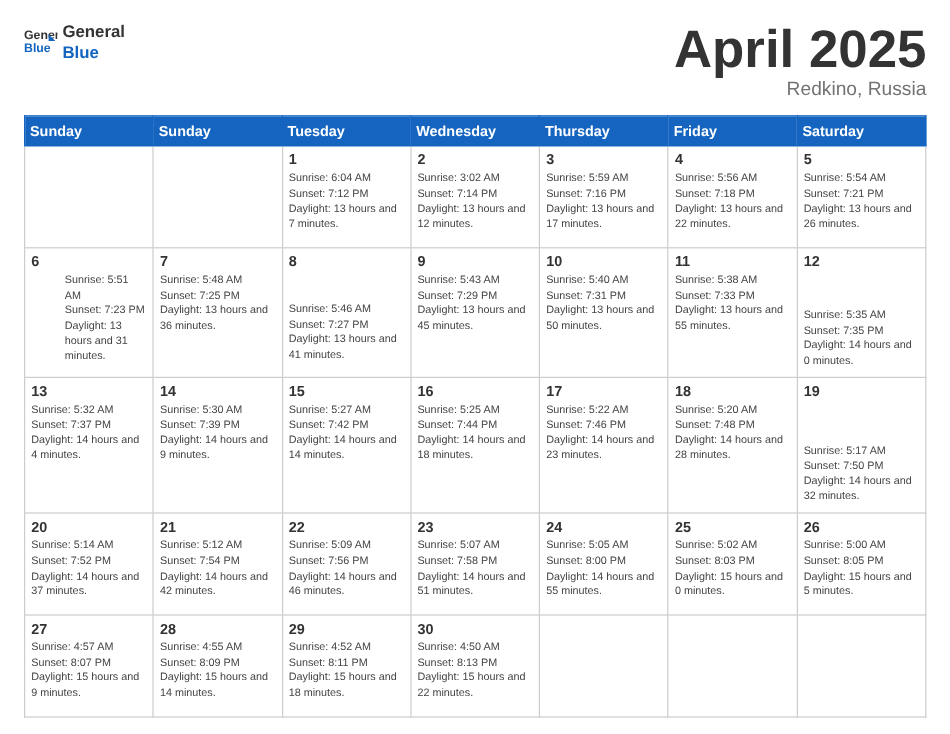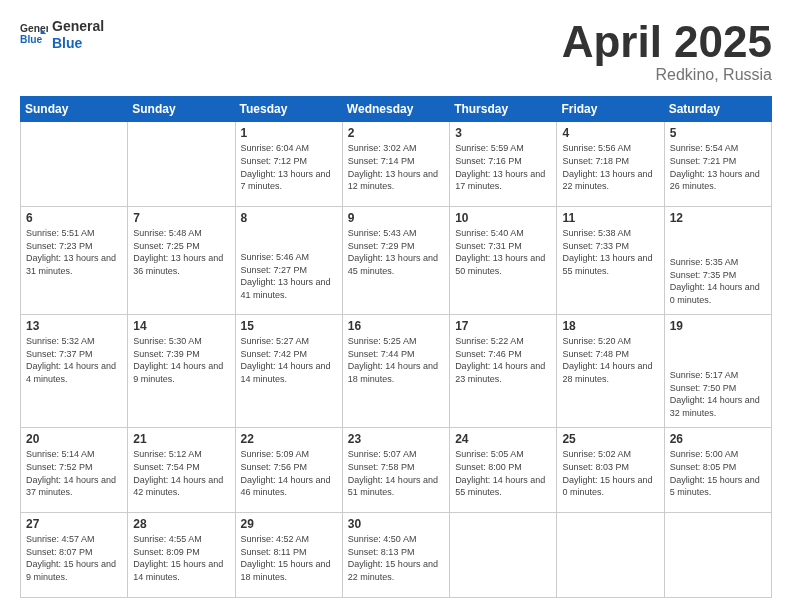--- a/index.html
+++ b/index.html
@@ -154,21 +154,21 @@
           <td>
             <span class="day-num">5</span>
             <div class="day-info" style="white-space: pre-line;">Sunrise: 5:54 AM
 Sunset: 7:21 PM
 Daylight: 13 hours and 26 minutes.</div>
           </td>
         </tr>
         <tr>
           <td>
             <span class="day-num">6</span>
-            <div class="day-info" style="white-space: pre-line;">Sunrise: 5:51 AM
+            <div class="day-info" style="white-space: pre-line; margin-left: 28px;">Sunrise: 5:51 AM
 Sunset: 7:23 PM
 Daylight: 13 hours and 31 minutes.</div>
           </td>
           <td>
             <span class="day-num">7</span>
             <div class="day-info" style="white-space: pre-line;">Sunrise: 5:48 AM
 Sunset: 7:25 PM
 Daylight: 13 hours and 36 minutes.</div>
           </td>
           <td>

